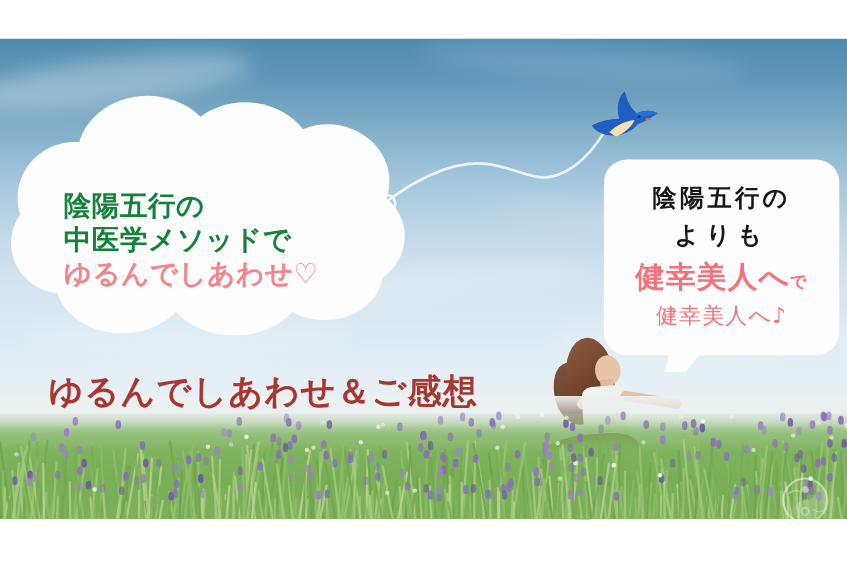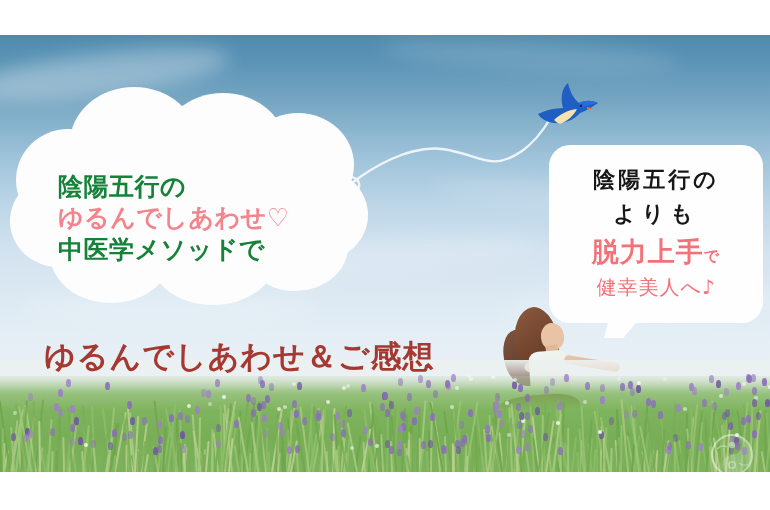--- a/index.html
+++ b/index.html
@@ -835,33 +835,33 @@
       <div class="lobe" style="left:262px; top:82px;  width:96px; height:92px;"></div>
       <div class="lobe" style="left:0px;   top:88px;  width:96px; height:92px;"></div>
       <div class="lobe" style="left:40px;  top:118px; width:122px;height:98px;"></div>
       <div class="lobe" style="left:140px; top:124px; width:126px;height:94px;"></div>
       <div class="lobe" style="left:232px; top:116px; width:106px;height:88px;"></div>
       <div class="lobe" style="left:36px;  top:46px;  width:280px;height:126px;border-radius:44%;"></div>
       <div class="lobe" style="left:22px;  top:70px;  width:312px;height:104px;border-radius:40%;"></div>
 
       <div class="cloud-text">
         <div class="cl-line cl-1">陰陽五行の</div>
+        <div class="cl-line cl-2">中医学メソッドで</div>
         <div class="cl-line cl-3">ゆるんでしあわせ♡</div>
-        <div class="cl-line cl-2">中医学メソッドで</div>
       </div>
     </div>
 
     <div class="title">
       <div class="t2">ゆるんでしあわせ＆ご感想</div>
     </div>
 
     <div class="sbub-tail"></div>
     <div class="sbub">
       <div class="sb-txt">
         <div class="sb-1">陰陽五行の</div>
         <div class="sb-2">よりも</div>
-        <div class="sb-3"><em style="font-style:normal">脱力上手</em><span>で</span></div>
+        <div class="sb-3"><em style="font-style:normal">健幸美人へ</em><span>で</span></div>
         <div class="sb-4">健幸美人へ♪</div>
       </div>
     </div>
 
   </div>
 </div>
 
 </body></html>

